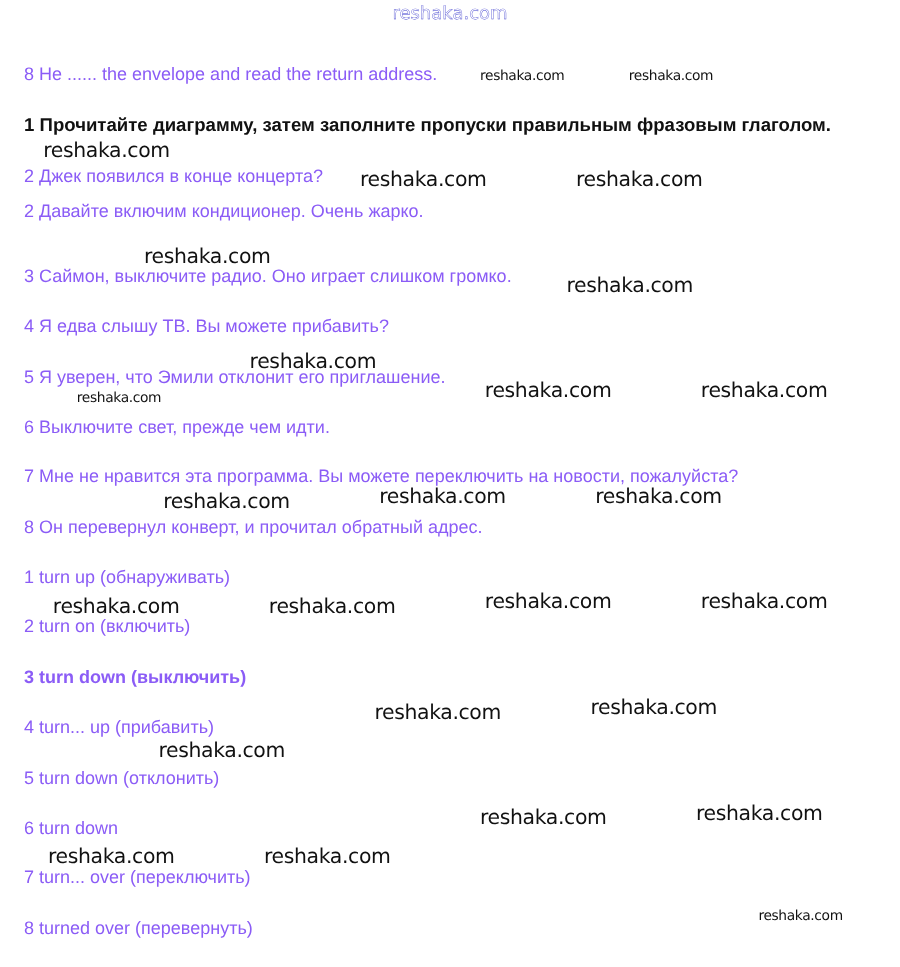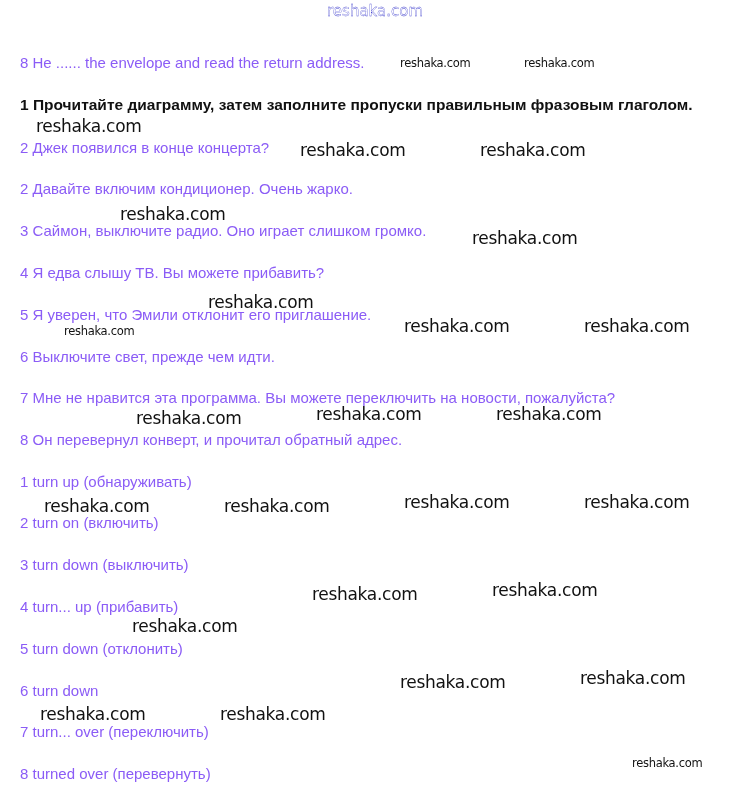--- a/index.html
+++ b/index.html
@@ -23,21 +23,21 @@
 <div class="abs wm-small" style="left:400px;top:56px;">reshaka.com</div>
 <div class="abs wm-small" style="left:524px;top:56px;">reshaka.com</div>
 
 <div class="abs heading" style="left:20px;top:96px;">1 Прочитайте диаграмму, затем заполните пропуски правильным фразовым глаголом.</div>
 <div class="abs wm-big" style="left:36px;top:116px;">reshaka.com</div>
 
 <div class="abs line" style="left:20px;top:139px;">2 Джек появился в конце концерта?</div>
 <div class="abs wm-big" style="left:300px;top:140px;">reshaka.com</div>
 <div class="abs wm-big" style="left:480px;top:140px;">reshaka.com</div>
 
-<div class="abs line" style="left:20px;top:180px;">2 Давайте включим кондиционер. Очень жарко.</div>
+<div class="abs line" style="left:20px;top:168px;">2 Давайте включим кондиционер. Очень жарко.</div>
 <div class="abs wm-big" style="left:120px;top:204px;">reshaka.com</div>
 
 <div class="abs line" style="left:20px;top:222px;">3 Саймон, выключите радио. Оно играет слишком громко.</div>
 <div class="abs wm-big" style="left:472px;top:228px;">reshaka.com</div>
 
 <div class="abs line" style="left:20px;top:264px;">4 Я едва слышу ТВ. Вы можете прибавить?</div>
 <div class="abs wm-big" style="left:208px;top:292px;">reshaka.com</div>
 
 <div class="abs line" style="left:20px;top:306px;">5 Я уверен, что Эмили отклонит его приглашение.</div>
 <div class="abs wm-big" style="left:404px;top:316px;">reshaka.com</div>
@@ -54,21 +54,21 @@
 <div class="abs line" style="left:20px;top:431px;">8 Он перевернул конверт, и прочитал обратный адрес.</div>
 
 <div class="abs line" style="left:20px;top:473px;">1 turn up (обнаруживать)</div>
 <div class="abs wm-big" style="left:44px;top:496px;">reshaka.com</div>
 <div class="abs wm-big" style="left:224px;top:496px;">reshaka.com</div>
 <div class="abs wm-big" style="left:404px;top:492px;">reshaka.com</div>
 <div class="abs wm-big" style="left:584px;top:492px;">reshaka.com</div>
 
 <div class="abs line" style="left:20px;top:514px;">2 turn on (включить)</div>
 
-<div class="abs line" style="left:20px;top:556px;">3 turn down (выключить)</div>
+<div class="abs line" style="left:20px;top:556px;font-weight:bold;">3 turn down (выключить)</div>
 <div class="abs wm-big" style="left:312px;top:584px;">reshaka.com</div>
 <div class="abs wm-big" style="left:492px;top:580px;">reshaka.com</div>
 
 <div class="abs line" style="left:20px;top:598px;">4 turn... up (прибавить)</div>
 <div class="abs wm-big" style="left:132px;top:616px;">reshaka.com</div>
 
 <div class="abs line" style="left:20px;top:640px;">5 turn down (отклонить)</div>
 <div class="abs wm-big" style="left:400px;top:672px;">reshaka.com</div>
 <div class="abs wm-big" style="left:580px;top:668px;">reshaka.com</div>
 

